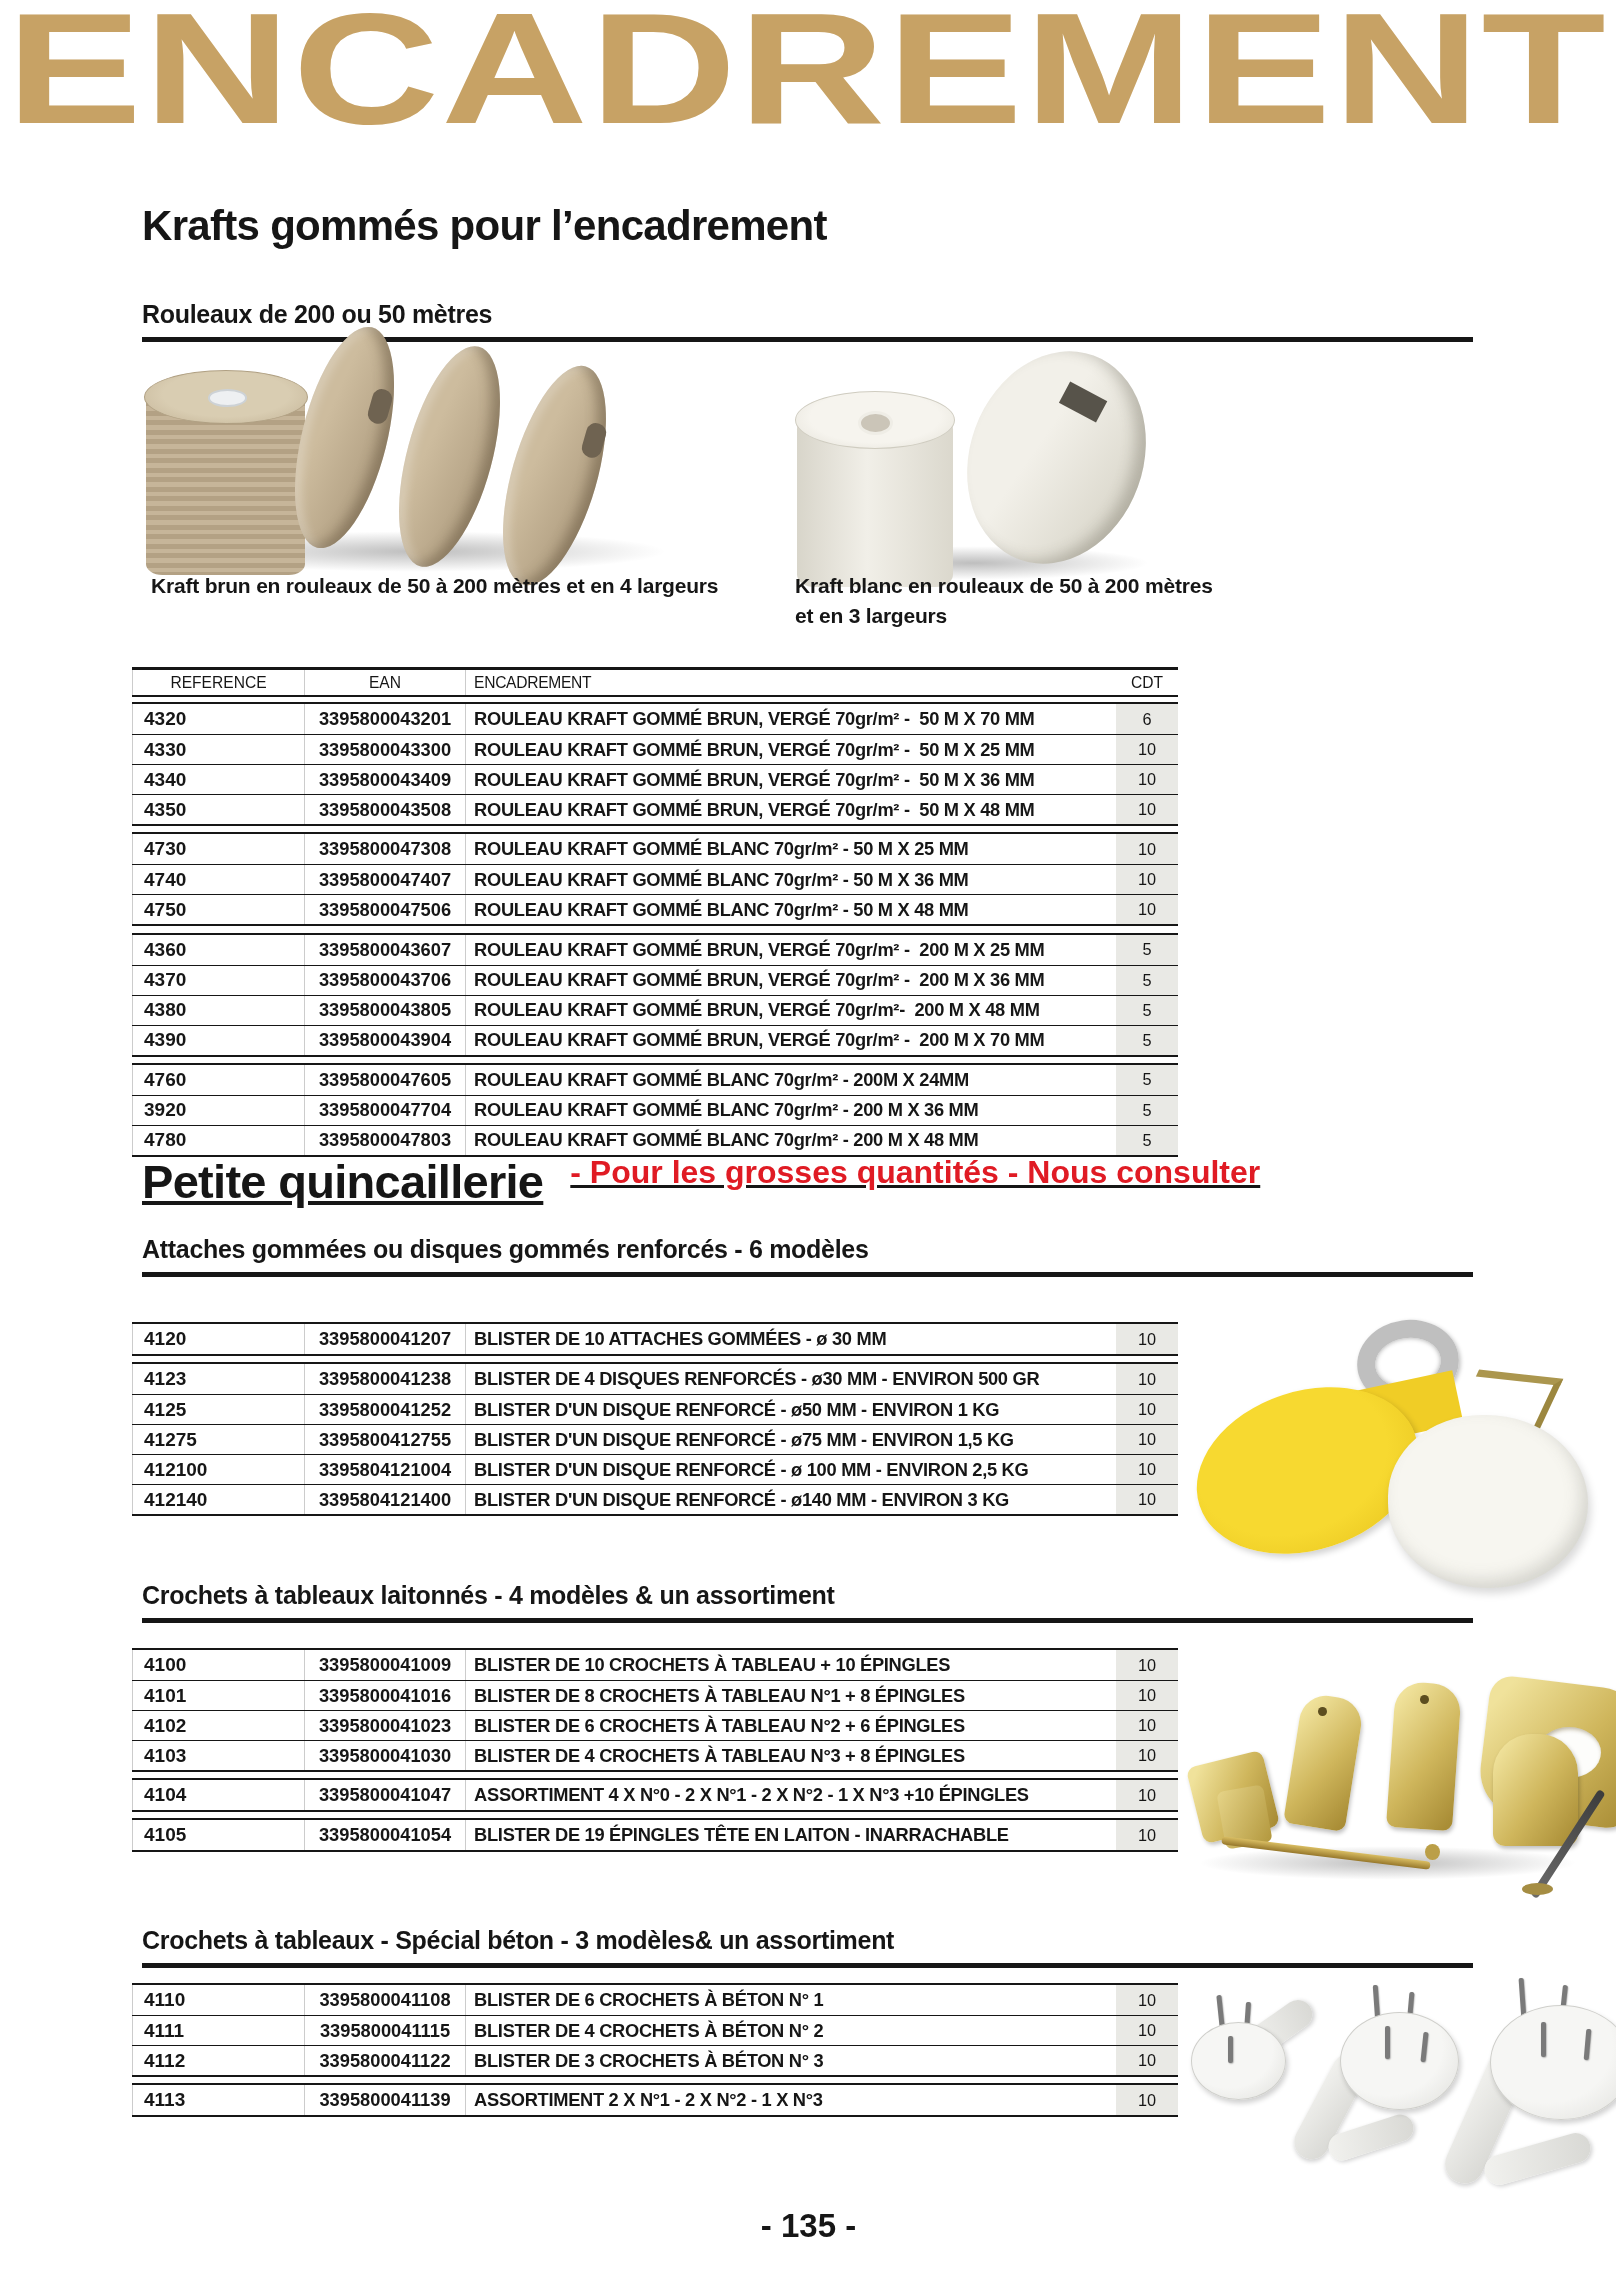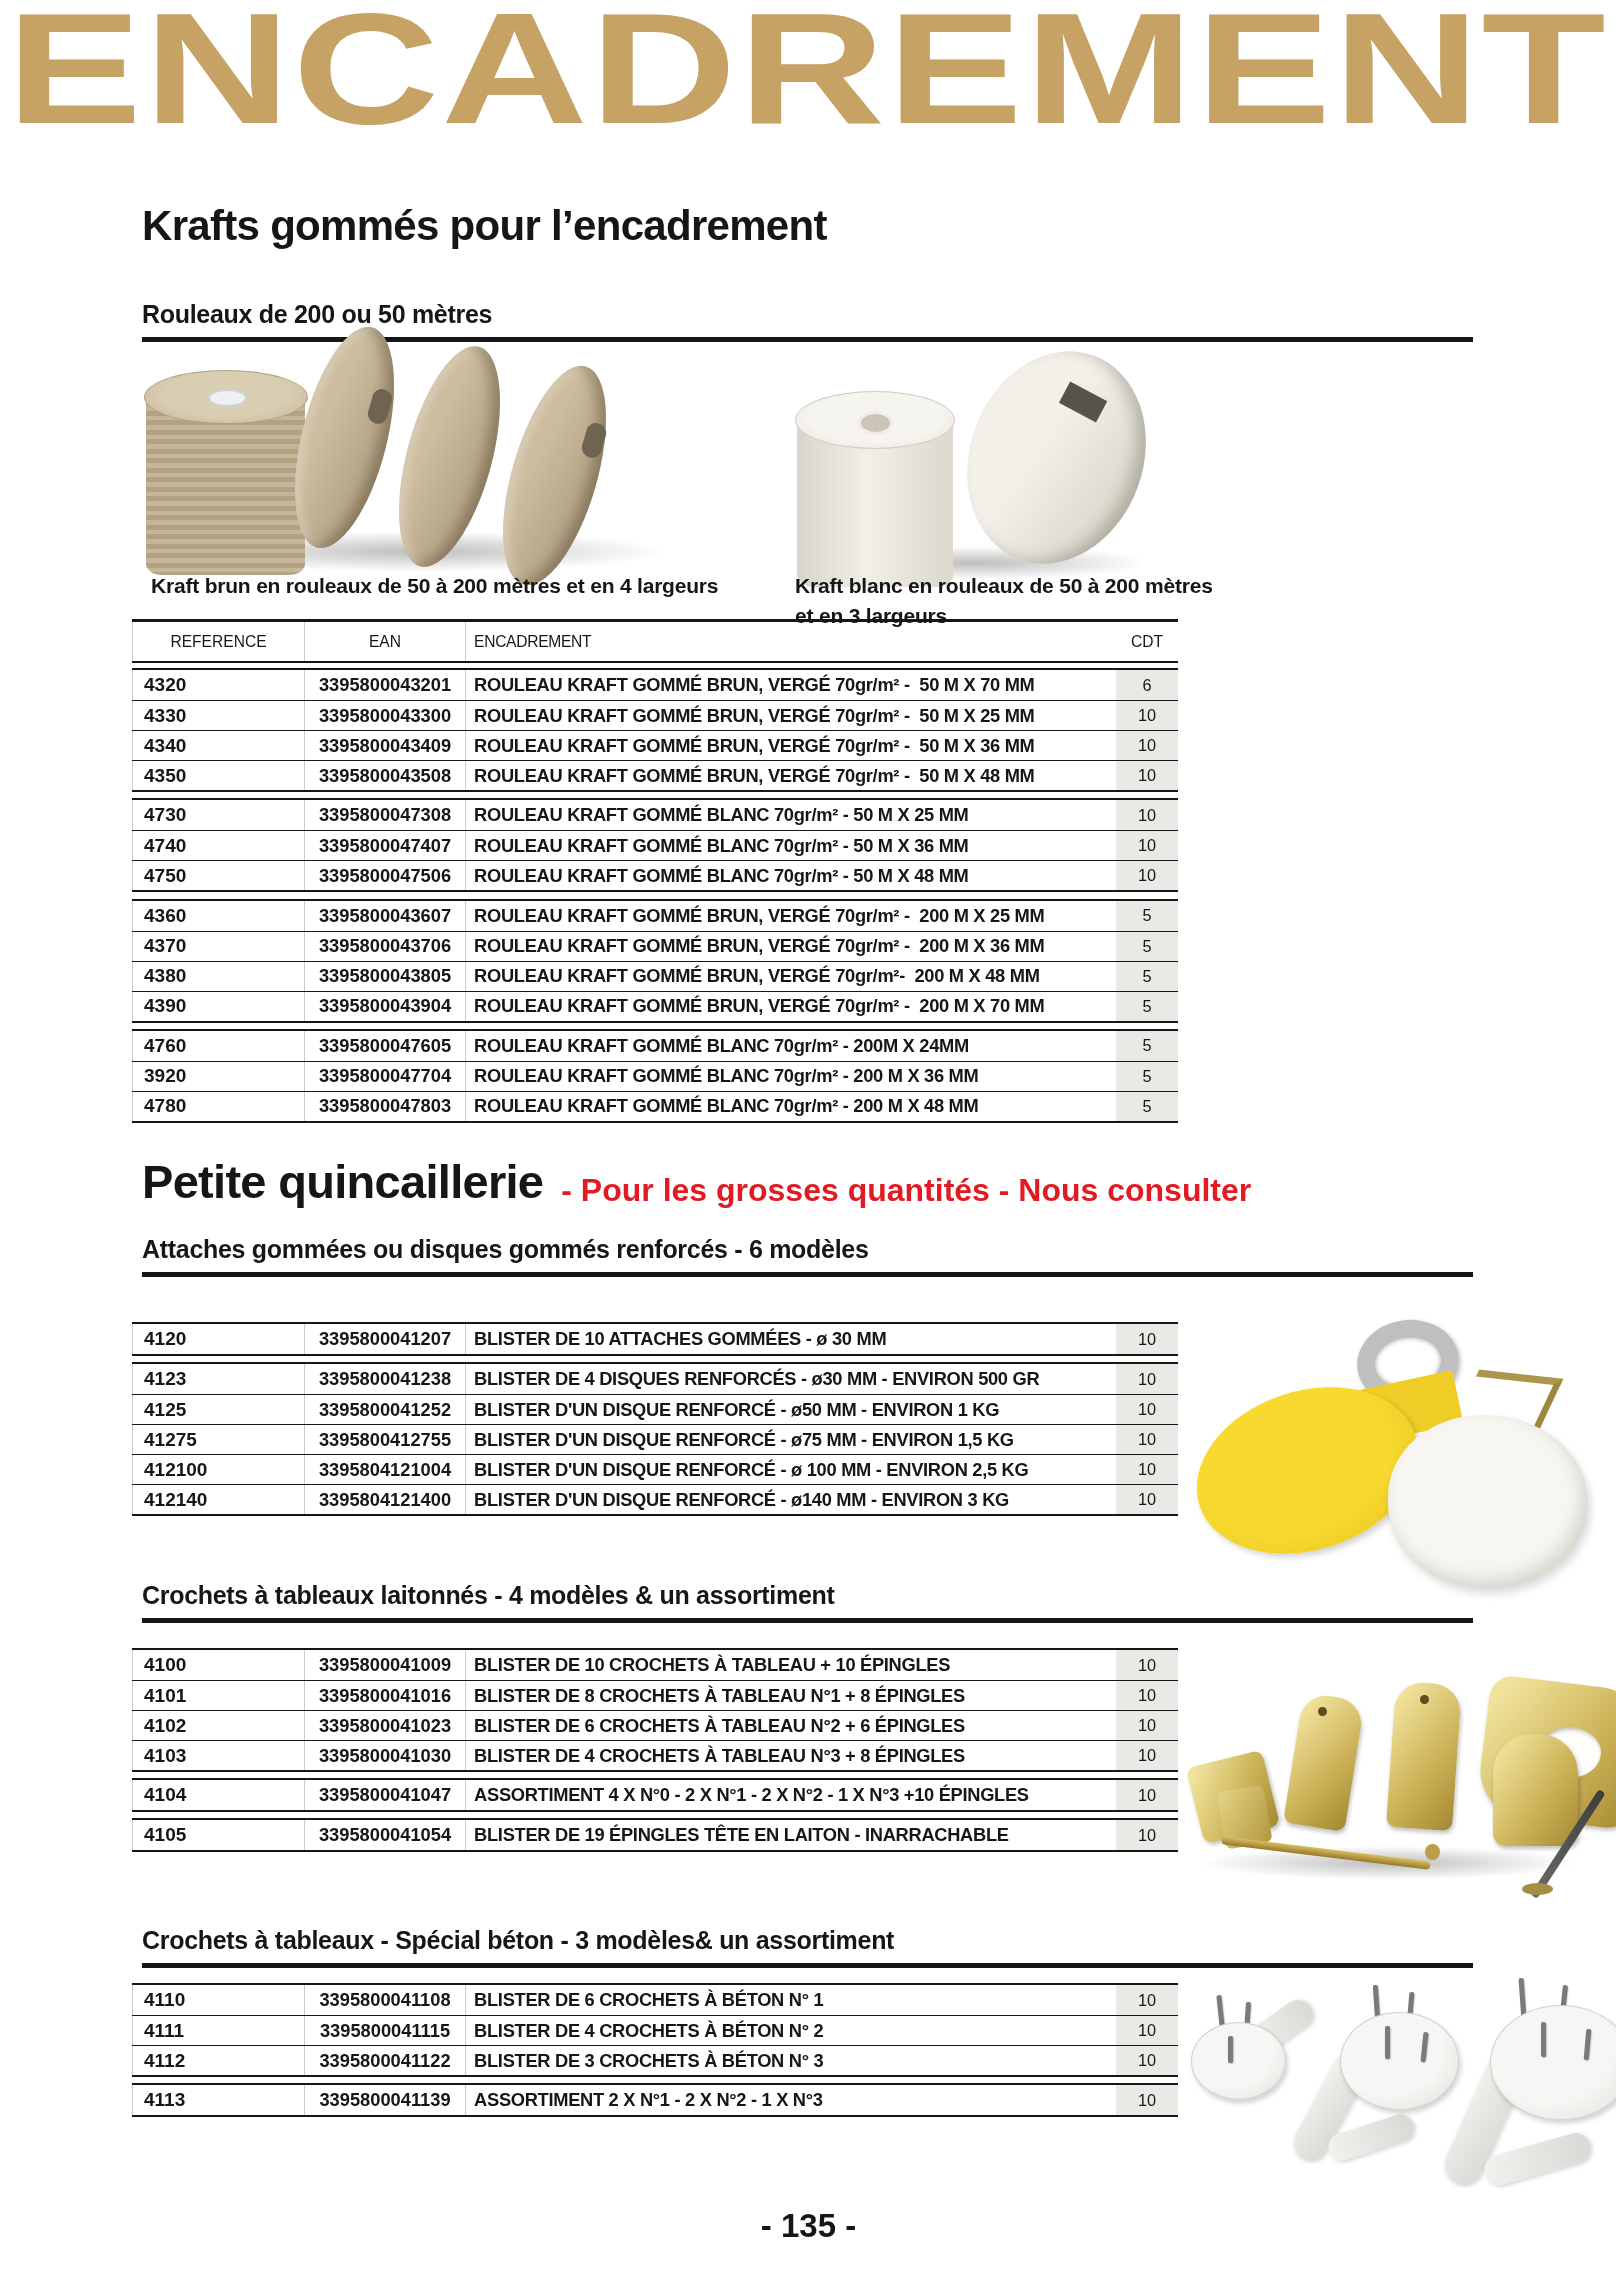--- a/index.html
+++ b/index.html
@@ -10,28 +10,28 @@
     margin:0 auto; overflow:hidden;padding-left:20px;
   }
   
   #banner { position:absolute; left:5.4px; top:2.7px; width:1606px; height:125px; }
   #banner text { font-family:"Liberation Sans",sans-serif; font-weight:bold; font-size:232px; fill:#c7a265; letter-spacing:2px; }
   
   .h1 { position:absolute; left:142px; font-size:42px; font-weight:bold; letter-spacing:-0.7px; }
   .subhead { position:absolute; left:142px; width:1331px; }
   .subhead .st { font-size:25px; font-weight:bold; letter-spacing:-0.3px; }
   .subhead .rule { height:5.4px; background:#161616; margin-top:8.1px; }
-  .big-title { position:absolute; left:142px; display:flex; align-items:flex-end; gap:18px; white-space:nowrap; }
+  .big-title { position:absolute; left:142px; display:flex; align-items:flex-start; gap:27px; white-space:nowrap;text-decoration:underline; }
   .big-title .tb { font-size:47px; font-weight:bold; letter-spacing:-0.7px; }
   .big-title .tr { font-size:32px; font-weight:bold; color:#e01b24; }
   .caption { position:absolute; font-size:21px; font-weight:bold; line-height:1.45; letter-spacing:-0.2px; }
   #pageno { position:absolute; top:2207px; left:0; width:100%; text-align:center; font-size:33px; font-weight:bold; }
   
   .tbl { position:absolute; left:132px; width:1046px; }
-  .thead { display:flex; height:44px; border-top:3.4px solid #161616; border-bottom:2.7px solid #161616; margin-bottom:5.4px; }
+  .thead { display:flex; height:30px; border-top:3.4px solid #161616; border-bottom:2.7px solid #161616; margin-bottom:5.4px;margin-top:48px; }
   .thead .cell { font-size:15.6px; font-weight:normal; }
   .grp { border-top:2px solid #161616; border-bottom:2px solid #161616; margin-bottom:6.1px; background:#fff; }
   .trow { display:flex; height:30px; align-items:stretch; }
   .trow + .trow { border-top:1.4px solid #161616; }
   .cell { display:flex; align-items:center; }
   .c-ref { width:172px; padding-left:11px; font-weight:bold; font-size:19px; border-left:0.7px solid #cccccc; }
   .c-ean { width:161px; justify-content:center; font-weight:bold; font-size:18.3px; border-left:0.7px solid #cccccc; }
   .c-des { flex:1; padding-left:8.1px; font-weight:bold; font-size:18.3px; letter-spacing:-0.3px; border-left:0.7px solid #cccccc; white-space:pre; }
   .c-cdt { width:62px; justify-content:center; font-size:16.3px; background:#e9e9e5; }
   .thead .c-ref, .thead .c-ean { justify-content:center; padding-left:0; }

